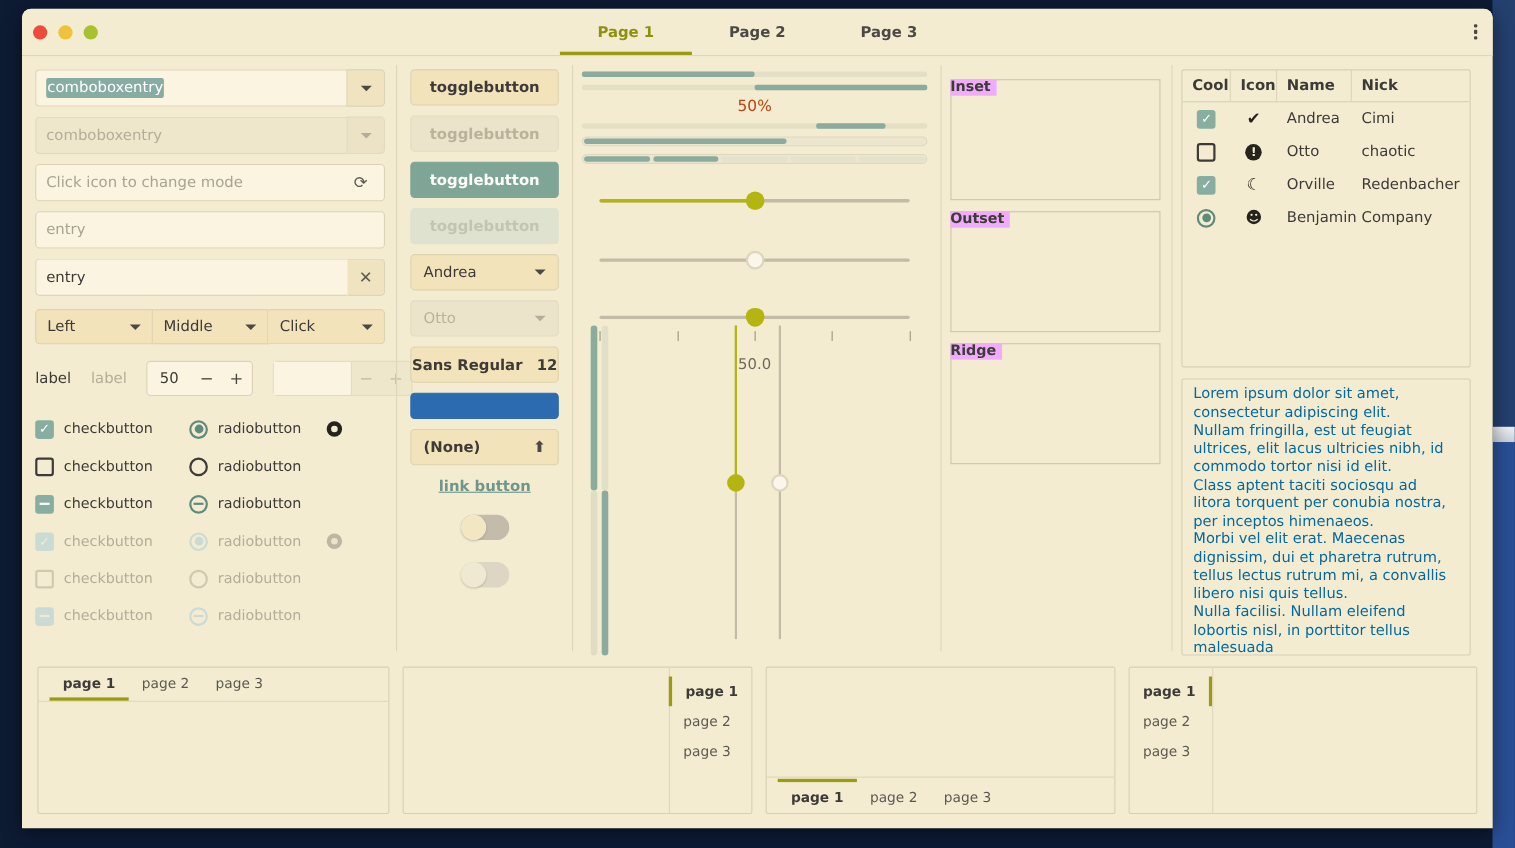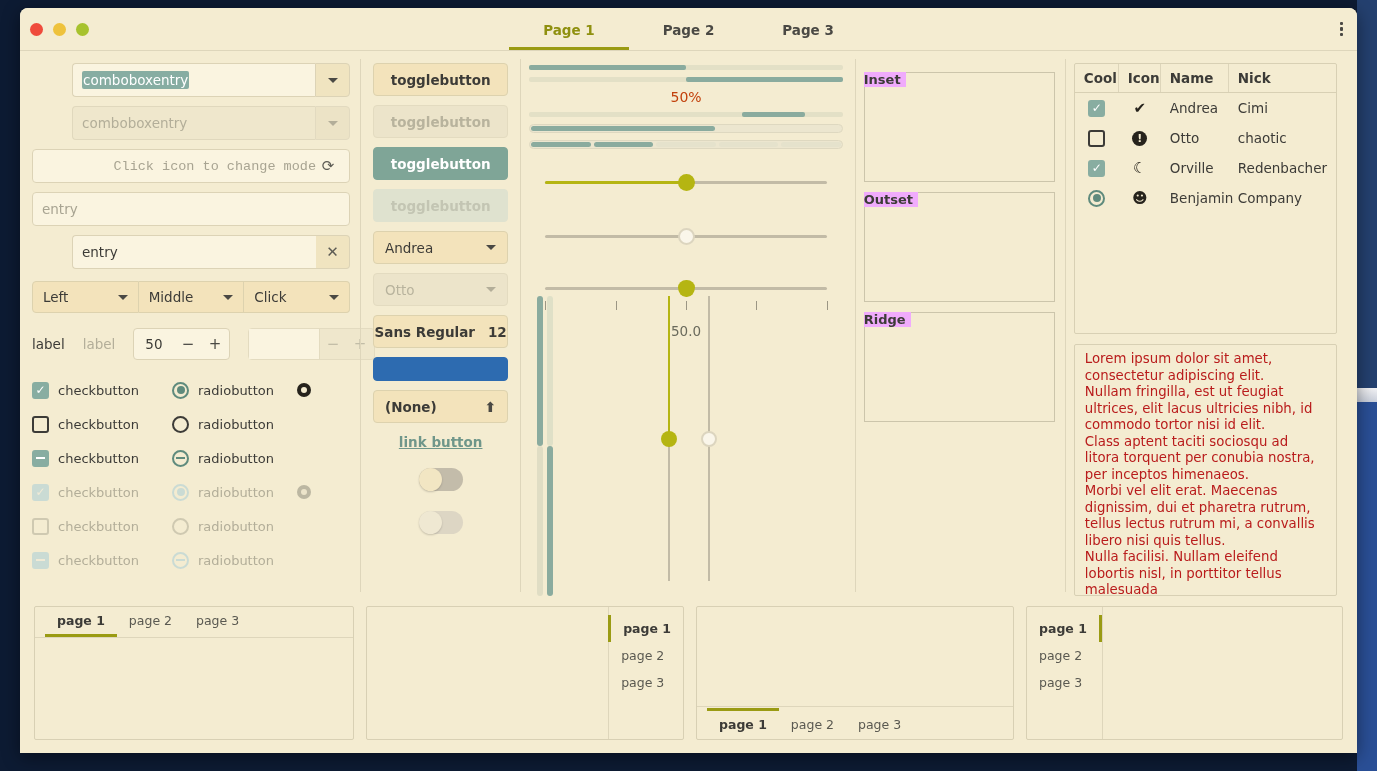--- a/index.html
+++ b/index.html
@@ -50,31 +50,31 @@
   
   .col1{width:340px;padding:12px 10px 0 12px;box-sizing:border-box;}
   .row{margin-bottom:9px;}
   .entry{
     height:32px;box-sizing:border-box;background:#faf4e0;border:1px solid #dcd3b6;
     border-radius:4px;display:flex;align-items:center;padding:0 9px;font-size:13.5px;color:#3c3b37;
   }
   .entry.ph{color:#a8a492;}
   .entry.dim{background:#efe7cc;border-color:#e0d8bd;color:#b3ae99;}
   .sel{background:#87ada2;color:#ffffff;padding:1px 1px;border-radius:2px;}
-  .combo{display:flex;height:34px;margin-left:40px;}
+  .combo{display:flex;height:34px;}
   .combo .entry{flex:1;border-radius:4px 0 0 4px;border-right:none;height:34px;}
   .combo .arrow{
     width:33px;background:#f0e4c0;border:1px solid #dcd3b6;border-radius:0 4px 4px 0;
     display:flex;align-items:center;justify-content:center;
   }
   .combo.dim .arrow{background:#ece3c6;border-color:#e2dac0;}
   .tri{width:0;height:0;border-left:5px solid transparent;border-right:5px solid transparent;border-top:5.5px solid #4a4944;}
   .tri.dim{border-top-color:#b3ae99;}
   .entry-ico{display:flex;align-items:center;justify-content:center;width:24px;color:#5c5b54;font-size:15px;}
-  .entry.with-ico{justify-content:flex-end;font-family:Liberation Mono, monospace;}
+  .entry.with-ico{justify-content:space-between;}
   .entry-clear{
     width:33px;background:#f0e4c0;border:1px solid #dcd3b6;border-left:none;border-radius:0 4px 4px 0;
     display:flex;align-items:center;justify-content:center;color:#5c5b54;font-size:15px;
   }
   .triple{display:flex;height:32px;}
   .triple .tbtn{
     flex:1;background:#f3e3bb;border:1px solid #ddd2ae;display:flex;align-items:center;
     justify-content:space-between;padding:0 10px;font-size:13.5px;color:#3c3b37;
   }
   .triple .tbtn:first-child{border-radius:4px 0 0 4px;}
@@ -189,21 +189,21 @@
   .tree .trow{display:flex;align-items:center;height:30px;}
   .tree .trow > div{padding:0 9px;font-size:13.5px;box-sizing:border-box;display:flex;align-items:center;}
   .c-cool{width:44px;justify-content:center;}
   .c-icon{width:42px;justify-content:center;}
   .c-name{width:68px;}
   .c-nick{flex:1;}
   .treefill{height:120px;}
   .gico{font-size:15px;color:#26231c;}
   .textview{
     margin-top:10px;flex:1;border:1px solid #d8d0b4;background:#f4ecd1;border-radius:2px;
-    padding:6px 10px;font-size:13.3px;line-height:16.5px;color:#b91c1c;overflow:hidden;
+    padding:6px 10px;font-size:13.3px;line-height:16.5px;color:#0369a1;overflow:hidden;
   }
 
   
   .bottom{position:absolute;left:0;right:0;top:545px;bottom:0;display:flex;gap:12px;padding:10px 14px 14px 14px;box-sizing:border-box;}
   .nb{border:1px solid #d8d0b4;background:#f4ecd1;border-radius:2px;box-sizing:border-box;}
   .nb.n1{width:320px;}
   .nb.n2{width:318px;display:flex;}
   .nb.n3{width:318px;display:flex;flex-direction:column;}
   .nb.n4{flex:1;display:flex;}
   .tabstrip{display:flex;align-items:flex-end;border-bottom:1px solid #ded6bb;height:30px;padding-left:10px;}

